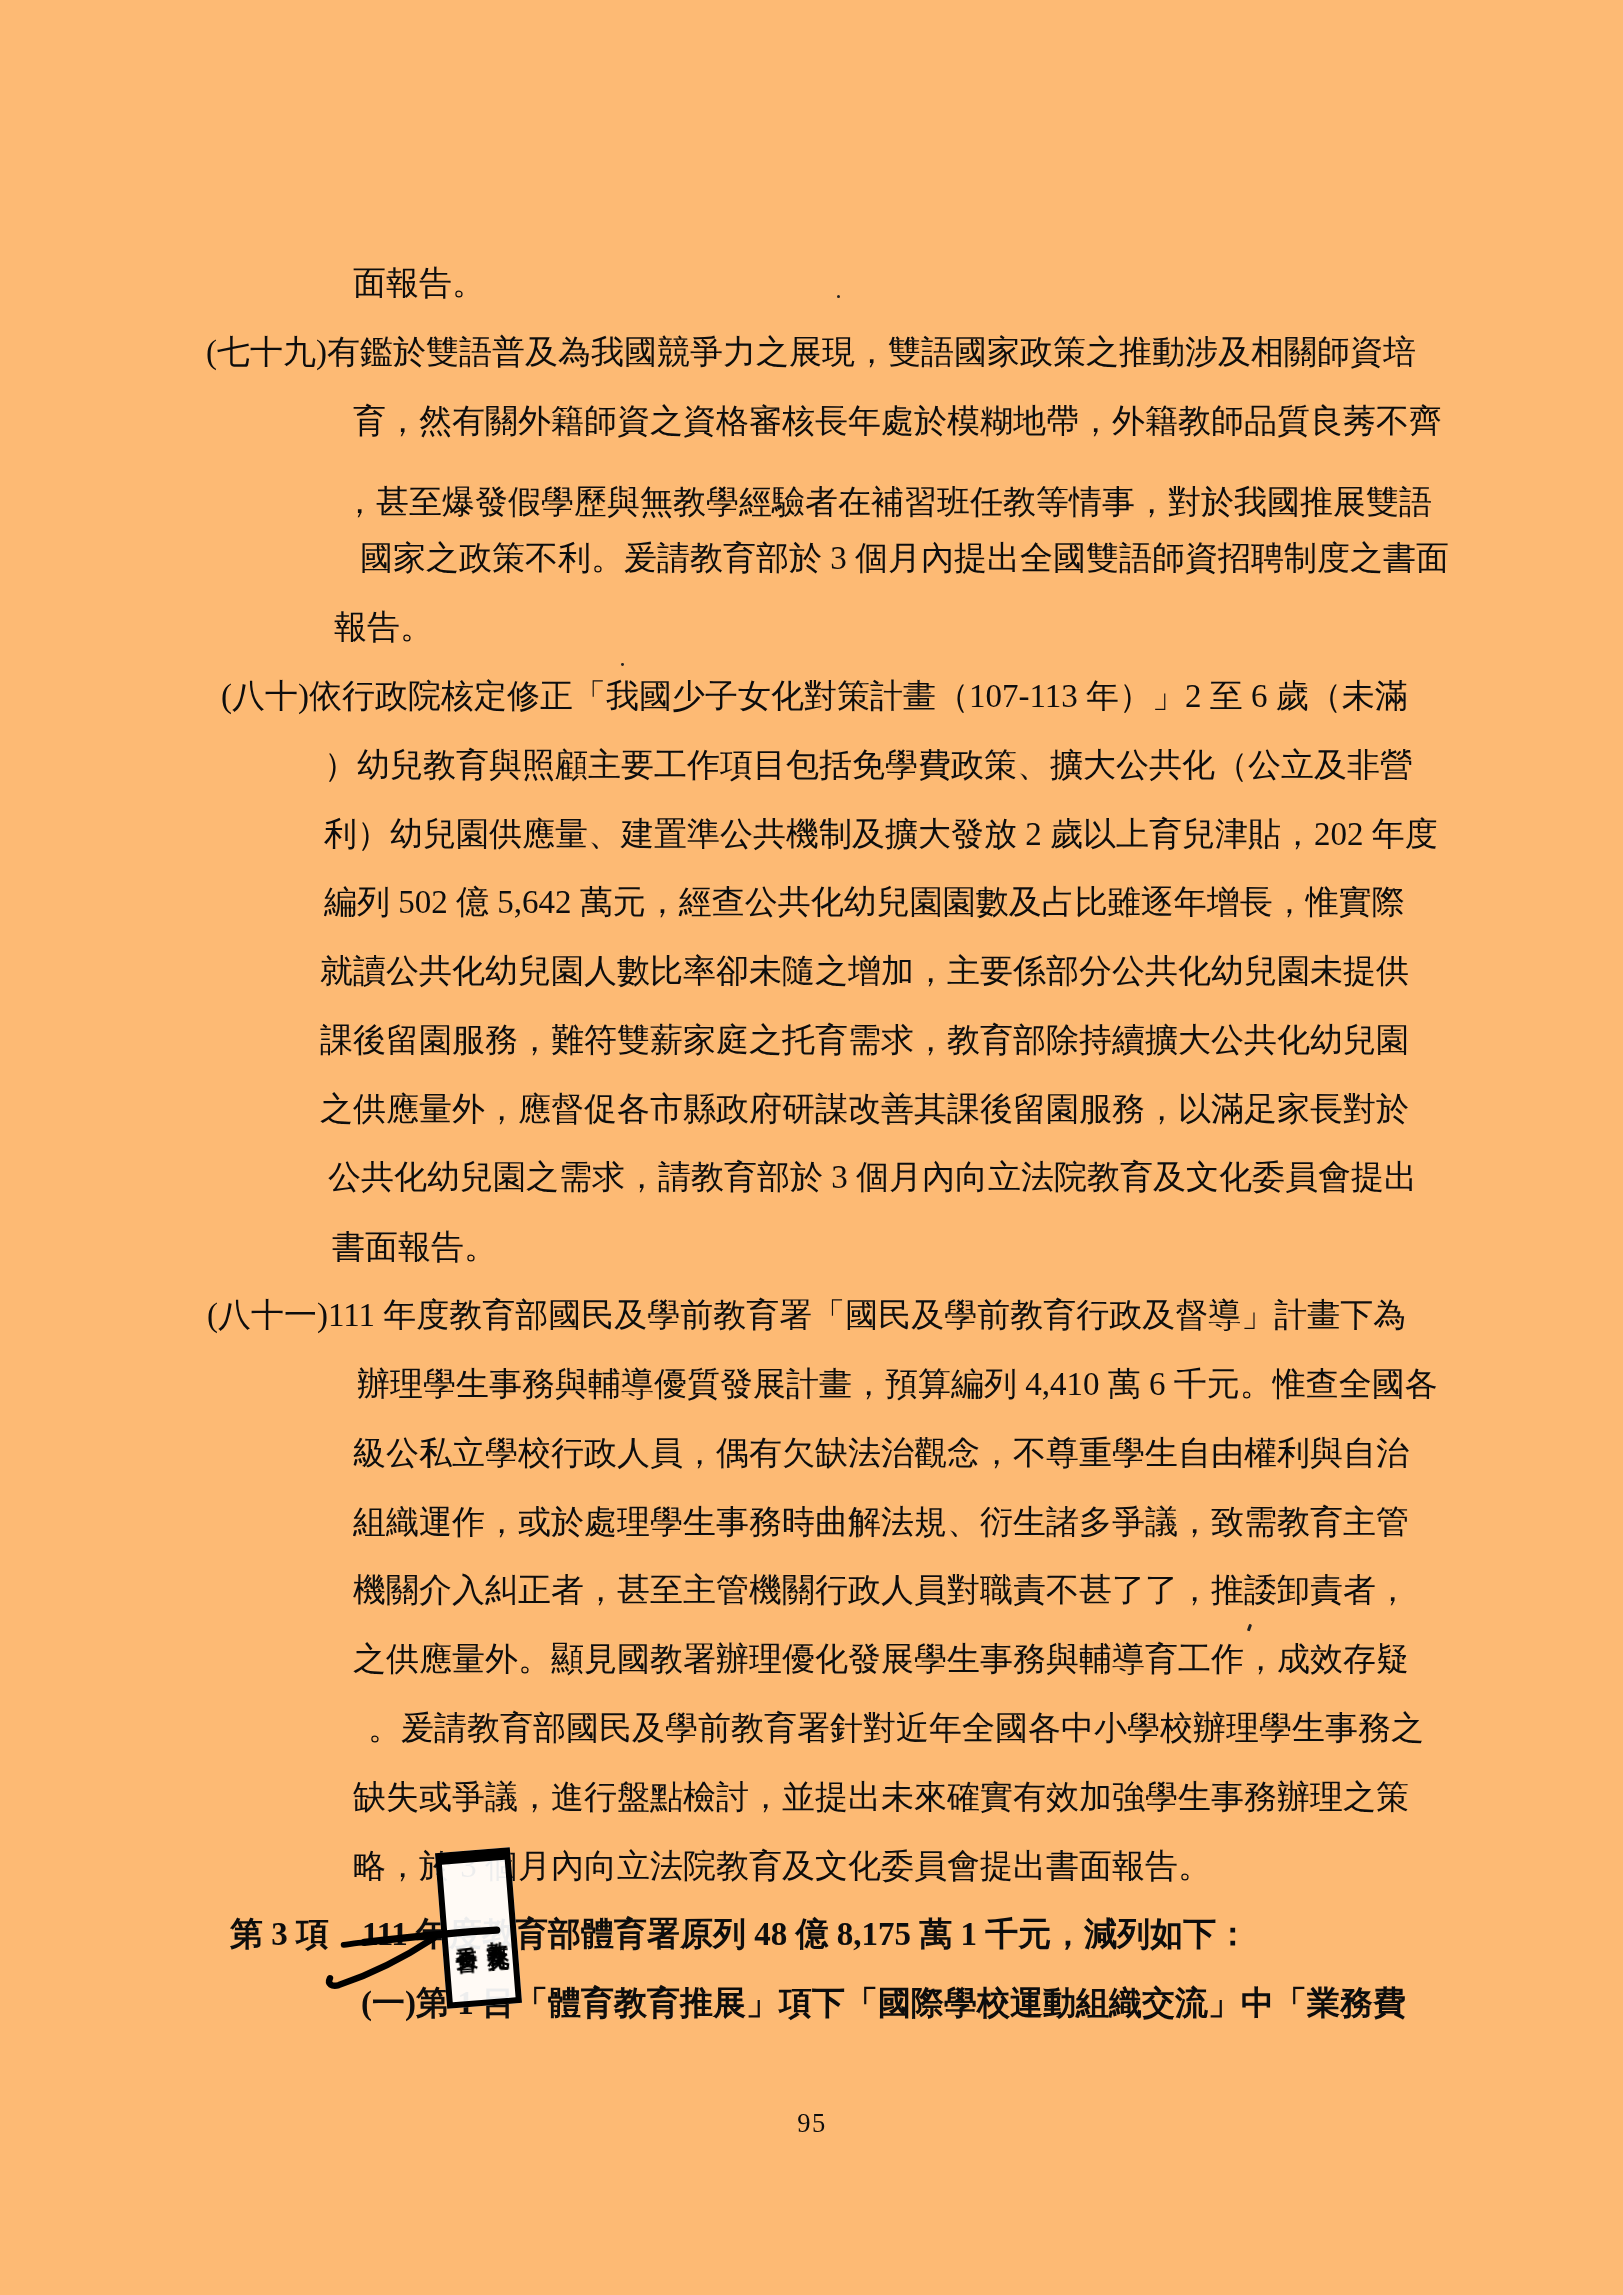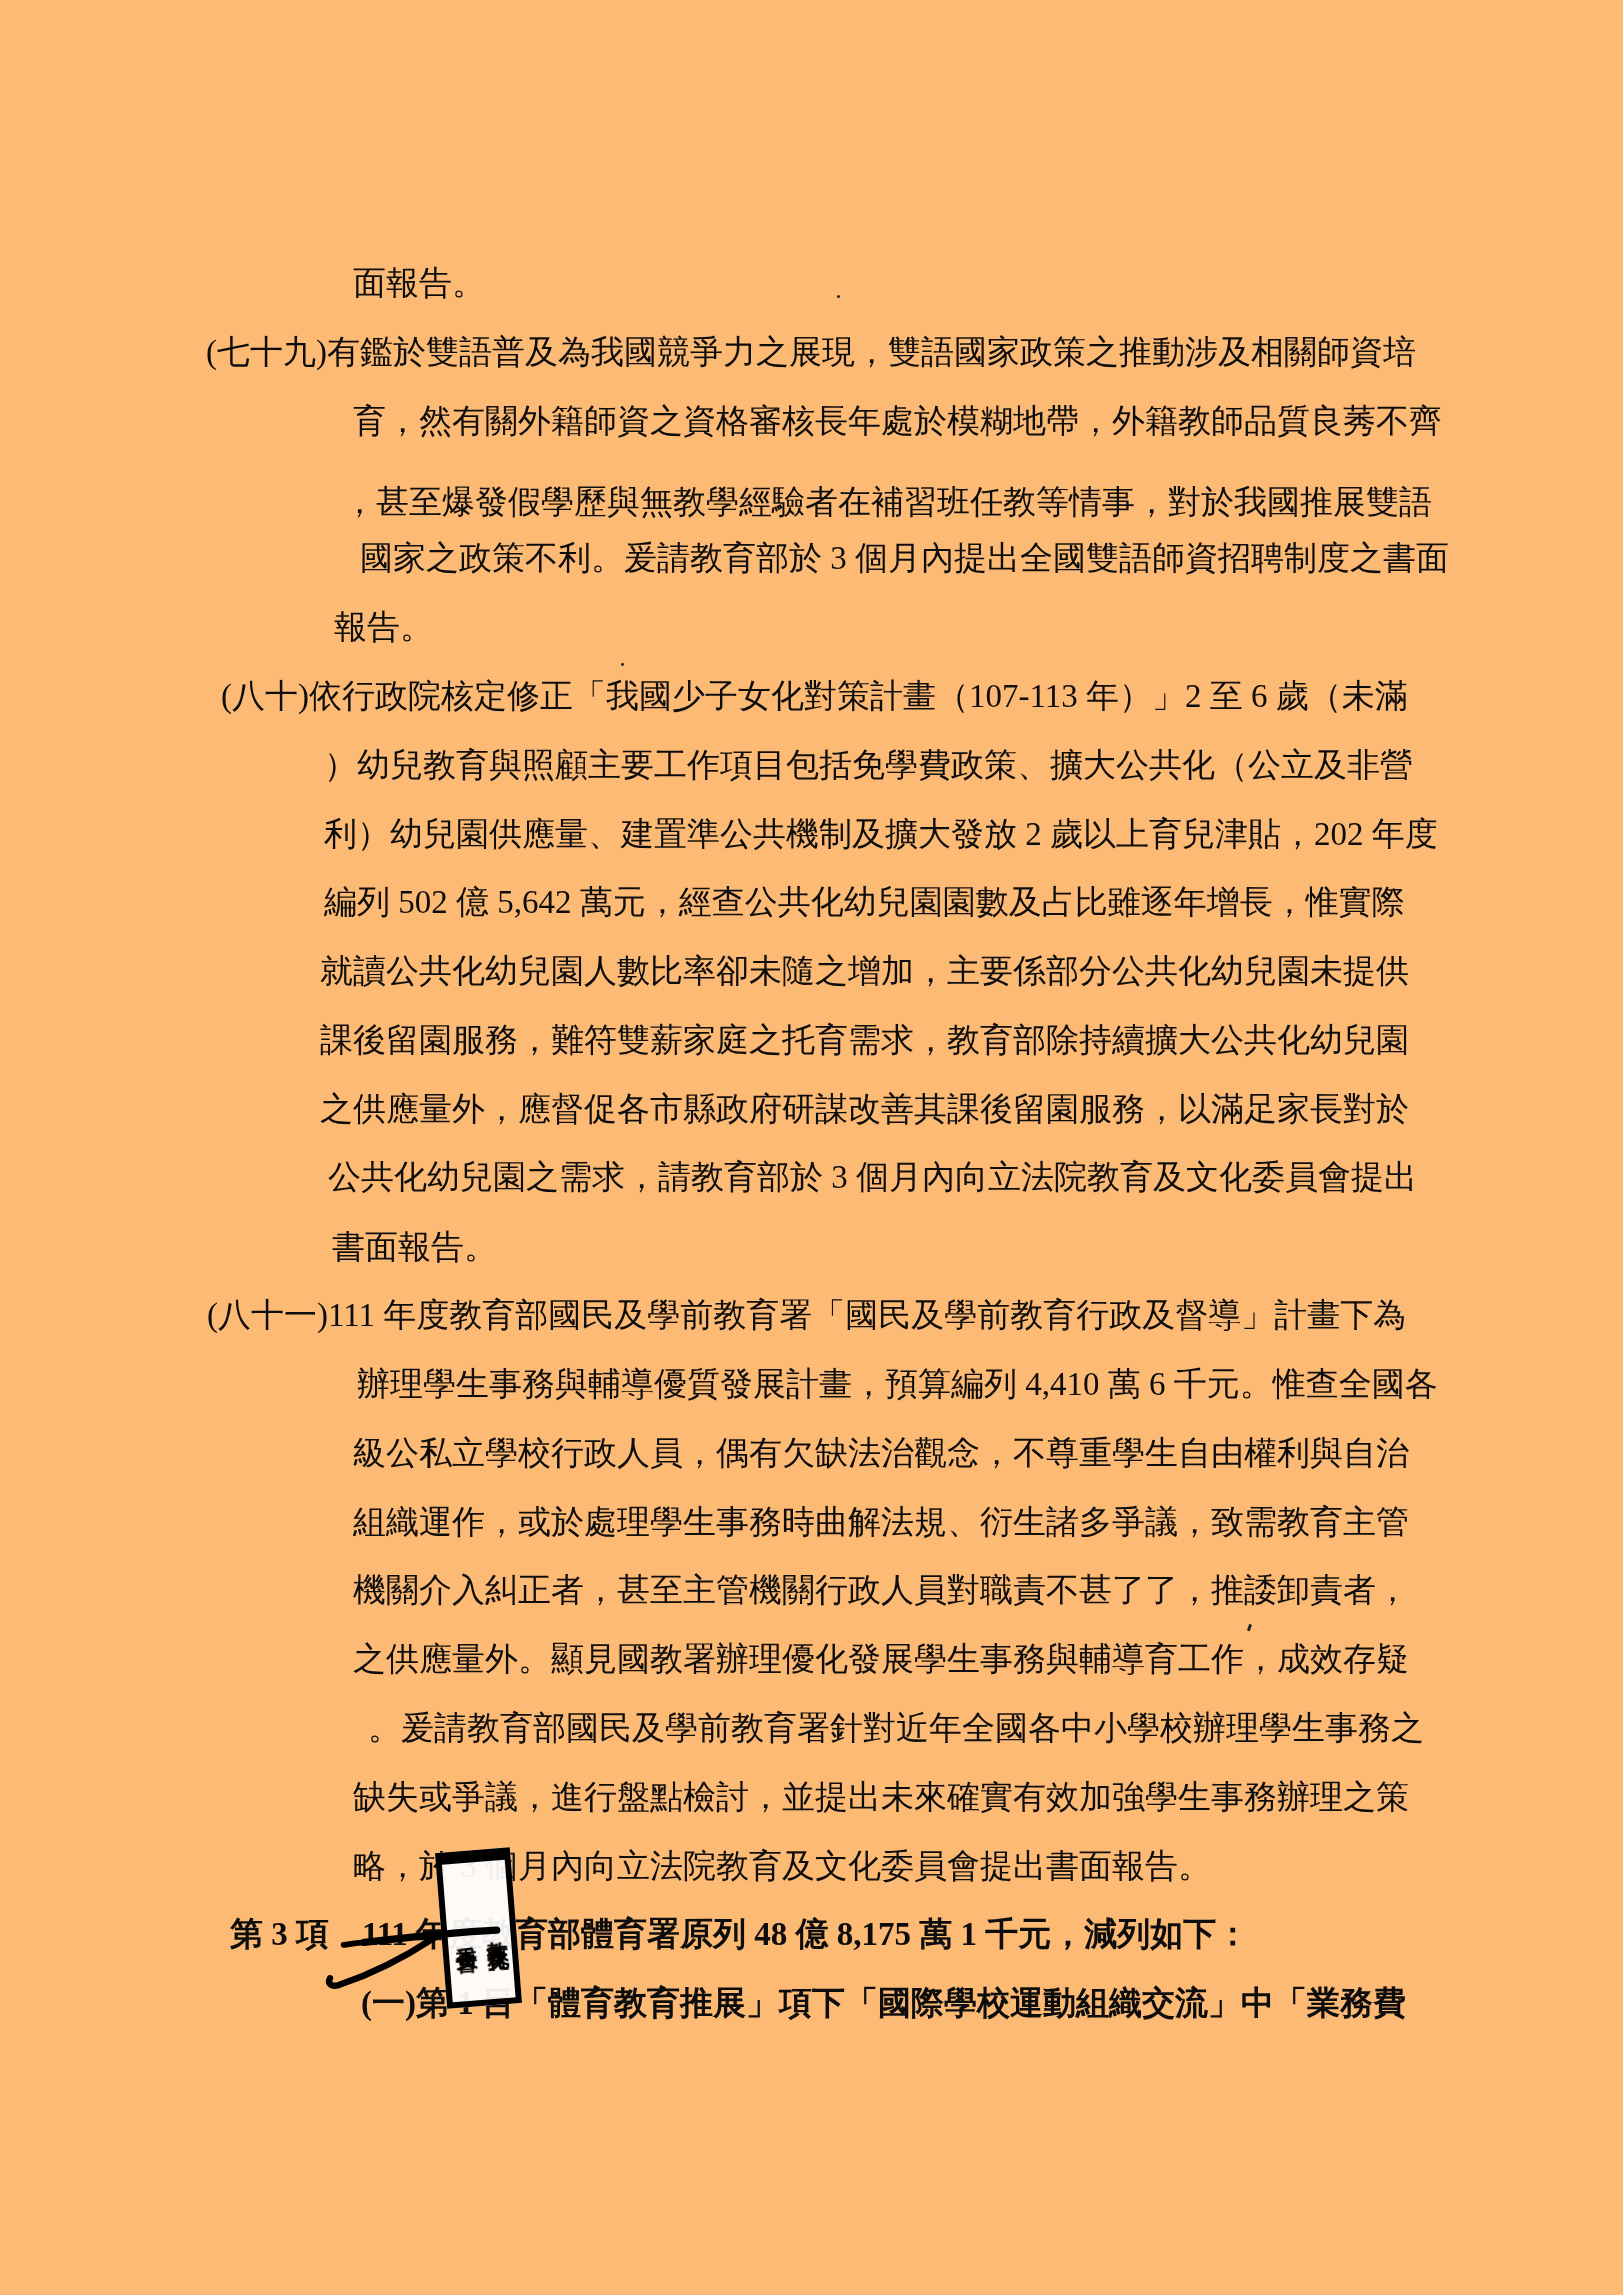--- a/index.html
+++ b/index.html
@@ -103,15 +103,16 @@
   <svg class="strike-svg" width="1624" height="2295" viewBox="0 0 3310 4680">
     <path d="M 742 3961 C 820 3952, 930 3940, 1012 3936" stroke="#000" stroke-width="15" fill="none" stroke-linecap="round"></path>
     <path d="M 700 3966 C 716 3964, 730 3962, 742 3961" stroke="#000" stroke-width="12" fill="none" stroke-linecap="round"></path>
     <path d="M 884 3952 C 826 3990, 762 4024, 690 4048 C 676 4052, 666 4046, 672 4034" stroke="#000" stroke-width="13" fill="none" stroke-linecap="round"></path>
   </svg>
 
   <div class="speck" style="left:837px; top:295px; width:3.4px; height:3.4px;"></div>
   <div class="speck" style="left:621px; top:663px; width:2.9px; height:2.9px;"></div>
   <div class="speck" style="left:1248px; top:1624px; width:2.5px; height:6.9px; border-radius:1px; transform:rotate(20deg);"></div>
 
+  <div class="page-number">95</div>
 
 </div>
 
 
 </body></html>

